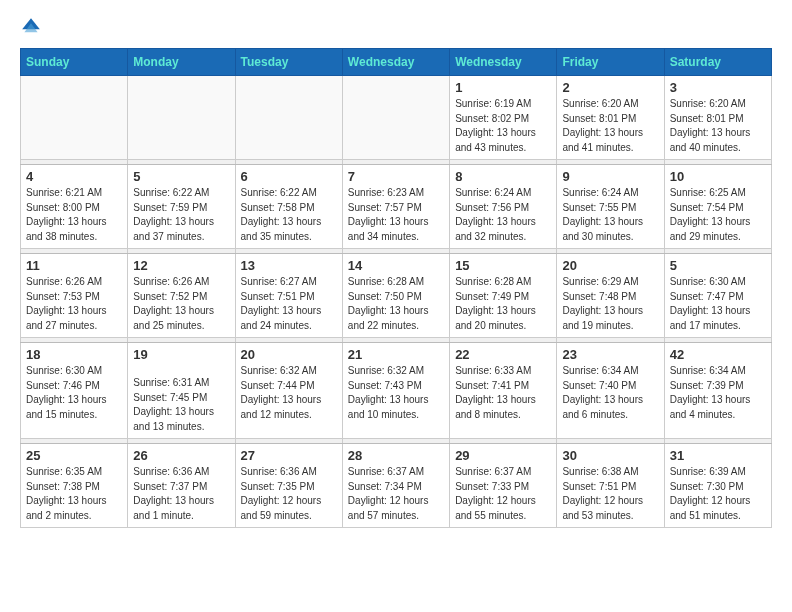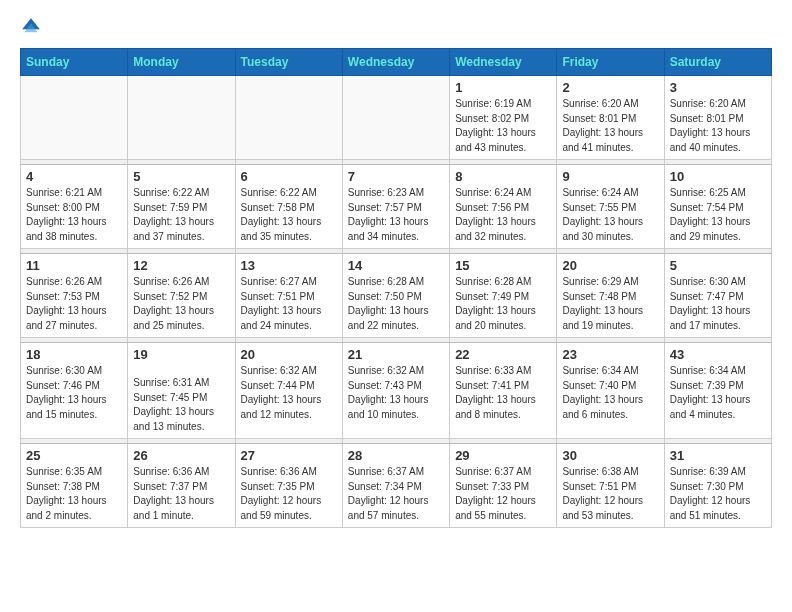--- a/index.html
+++ b/index.html
@@ -305,21 +305,21 @@
 and 8 minutes.</div>
         </td>
         <td>
           <span class="day-num">23</span>
           <div class="day-info" style="white-space: pre-line;">Sunrise: 6:34 AM
 Sunset: 7:40 PM
 Daylight: 13 hours
 and 6 minutes.</div>
         </td>
         <td>
-          <span class="day-num">43</span>
+          <span class="day-num">42</span>
           <div class="day-info" style="white-space: pre-line;">Sunrise: 6:34 AM
 Sunset: 7:39 PM
 Daylight: 13 hours
 and 4 minutes.</div>
         </td>
       </tr>
       <tr class="row-divider">
         <td></td>
         <td></td>
         <td></td>

